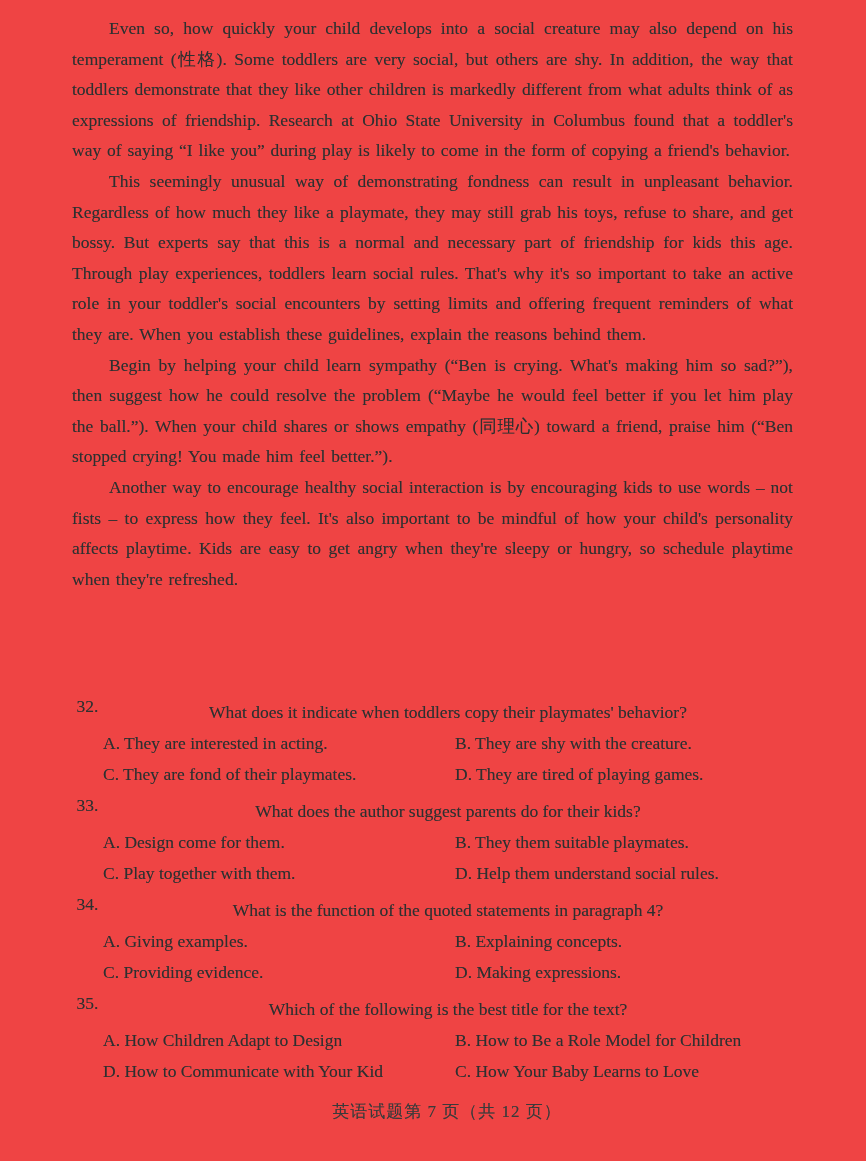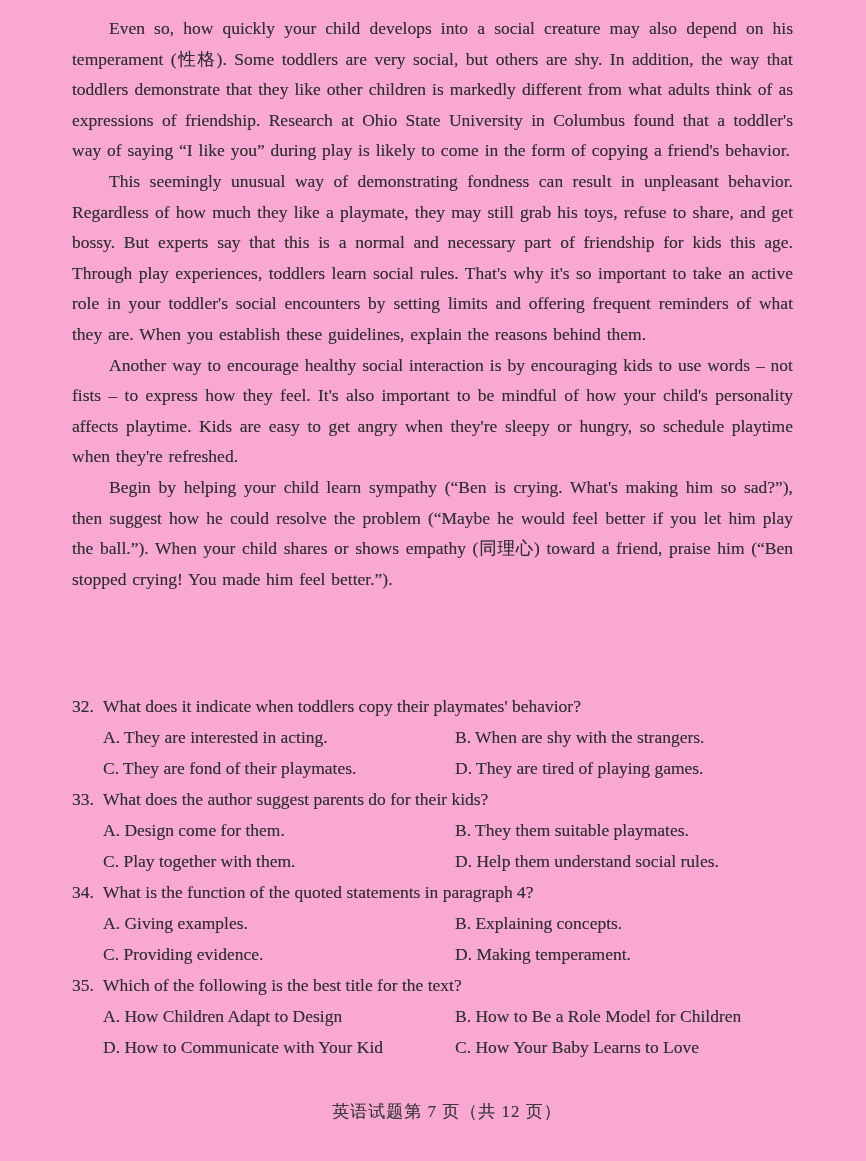--- a/index.html
+++ b/index.html
@@ -4,21 +4,21 @@
 <style>
   html, body {
     margin: 0;
     padding: 0;
     background: #ffffff;
   }
   .page {
     position: relative;
     width: 866px;
     height: 1161px;
-    background: #f9a8d4;
+    background: #ef4444;
     font-family: "Liberation Serif", serif;
     color: #2f2f2f;
     overflow: hidden;
     text-shadow: 0 0 0.6px rgba(70,70,70,0.55);
   }
   .passage {
     position: absolute;
     top: 13px;
     left: 72px;
     width: 721px;
@@ -34,27 +34,29 @@
   .questions {
     position: absolute;
     top: 691px;
     left: 72px;
     width: 721px;
     font-size: 17.5px;
     line-height: 31px;
   }
   .question-line {
     display: flex;
+    text-align: center;
   }
   .question-number {
     flex: none;
     width: 31px;
   }
   .question-text {
     flex: 1;
+    margin-top: 6px;
   }
   .options-grid {
     display: grid;
     grid-template-columns: 352px 1fr;
     padding-left: 31px;
   }
   .footer {
     position: absolute;
     top: 1096px;
     left: 0;
@@ -68,34 +70,34 @@
   }
 </style>
 </head>
 <body>
 
 <div class="page">
 
   <div class="passage">
     <p>Even so, how quickly your child develops into a social creature may also depend on his temperament (性格). Some toddlers are very social, but others are shy. In addition, the way that toddlers demonstrate that they like other children is markedly different from what adults think of as expressions of friendship. Research at Ohio State University in Columbus found that a toddler's way of saying “I like you” during play is likely to come in the form of copying a friend's behavior.</p>
     <p>This seemingly unusual way of demonstrating fondness can result in unpleasant behavior. Regardless of how much they like a playmate, they may still grab his toys, refuse to share, and get bossy. But experts say that this is a normal and necessary part of friendship for kids this age. Through play experiences, toddlers learn social rules. That's why it's so important to take an active role in your toddler's social encounters by setting limits and offering frequent reminders of what they are. When you establish these guidelines, explain the reasons behind them.</p>
+    <p>Begin by helping your child learn sympathy (“Ben is crying. What's making him so sad?”), then suggest how he could resolve the problem (“Maybe he would feel better if you let him play the ball.”). When your child shares or shows empathy (同理心) toward a friend, praise him (“Ben stopped crying! You made him feel better.”).</p>
     <p>Another way to encourage healthy social interaction is by encouraging kids to use words – not fists – to express how they feel. It's also important to be mindful of how your child's personality affects playtime. Kids are easy to get angry when they're sleepy or hungry, so schedule playtime when they're refreshed.</p>
-    <p>Begin by helping your child learn sympathy (“Ben is crying. What's making him so sad?”), then suggest how he could resolve the problem (“Maybe he would feel better if you let him play the ball.”). When your child shares or shows empathy (同理心) toward a friend, praise him (“Ben stopped crying! You made him feel better.”).</p>
   </div>
 
   <div class="questions">
 
     <div>
       <div class="question-line">
         <span class="question-number">32.</span>
         <span class="question-text">What does it indicate when toddlers copy their playmates' behavior?</span>
       </div>
       <div class="options-grid">
         <span>A. They are interested in acting.</span>
-        <span>B. When are shy with the strangers.</span>
+        <span>B. They are shy with the creature.</span>
         <span>C. They are fond of their playmates.</span>
         <span>D. They are tired of playing games.</span>
       </div>
     </div>
 
     <div>
       <div class="question-line">
         <span class="question-number">33.</span>
         <span class="question-text">What does the author suggest parents do for their kids?</span>
       </div>
@@ -109,21 +111,21 @@
 
     <div>
       <div class="question-line">
         <span class="question-number">34.</span>
         <span class="question-text">What is the function of the quoted statements in paragraph 4?</span>
       </div>
       <div class="options-grid">
         <span>A. Giving examples.</span>
         <span>B. Explaining concepts.</span>
         <span>C. Providing evidence.</span>
-        <span>D. Making temperament.</span>
+        <span>D. Making expressions.</span>
       </div>
     </div>
 
     <div>
       <div class="question-line">
         <span class="question-number">35.</span>
         <span class="question-text">Which of the following is the best title for the text?</span>
       </div>
       <div class="options-grid">
         <span>A. How Children Adapt to Design</span>

